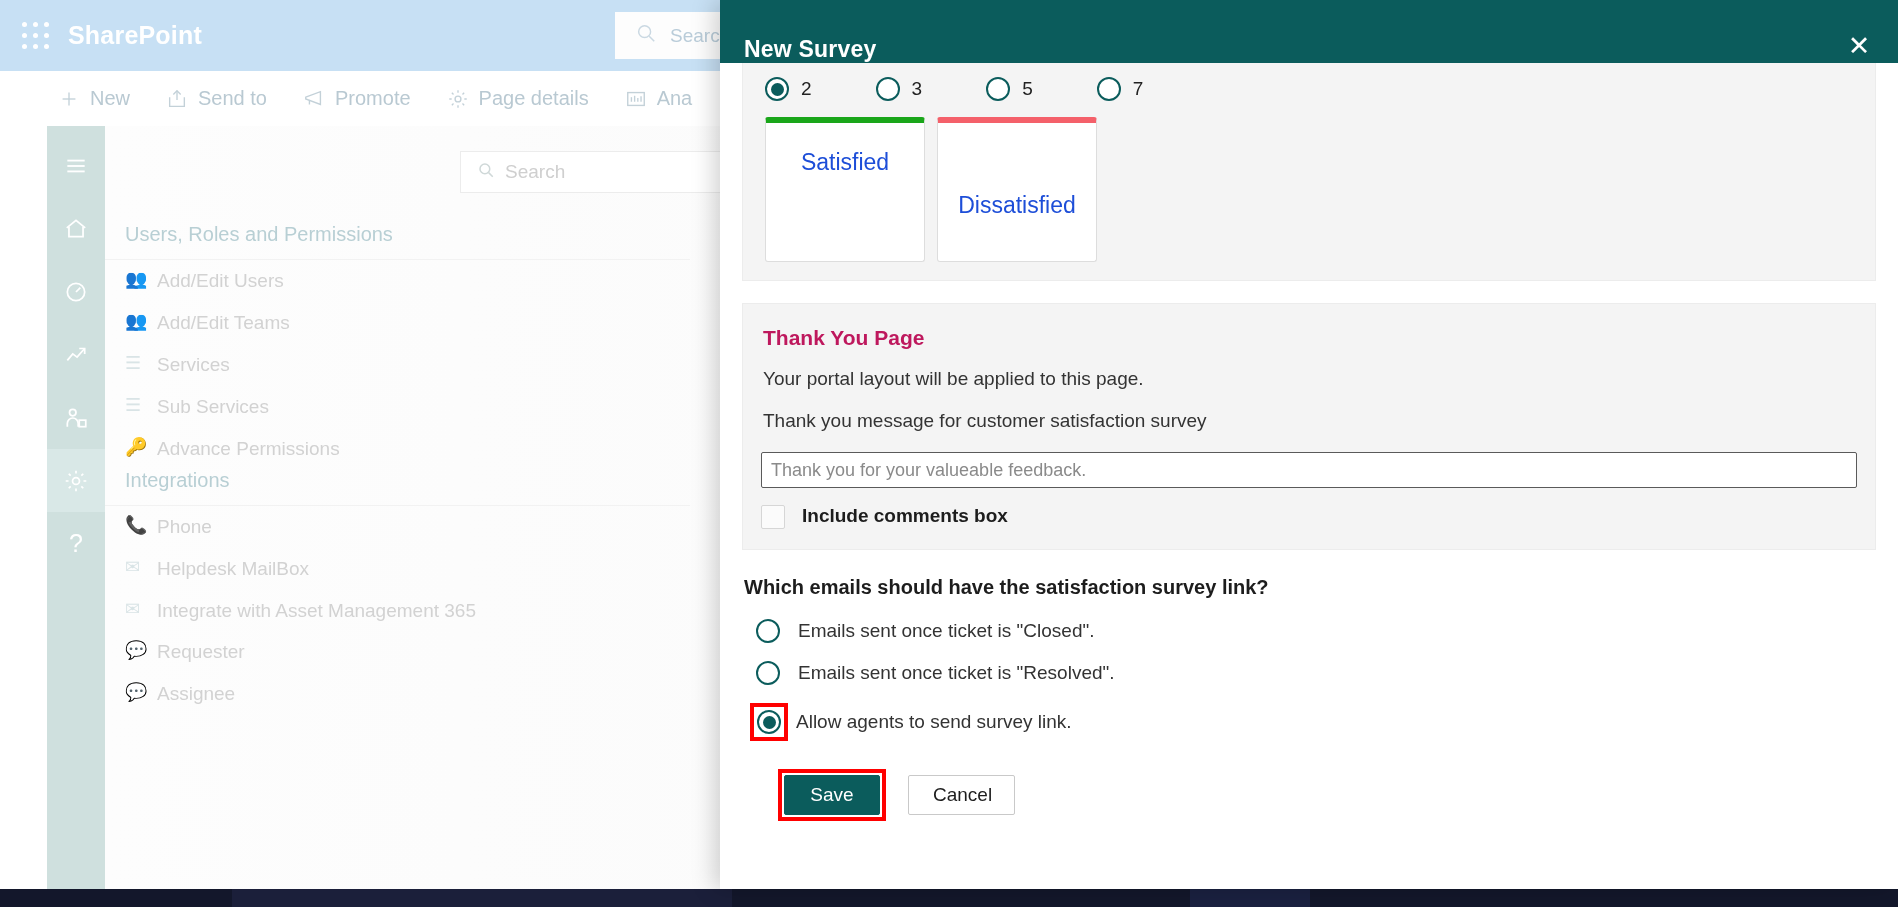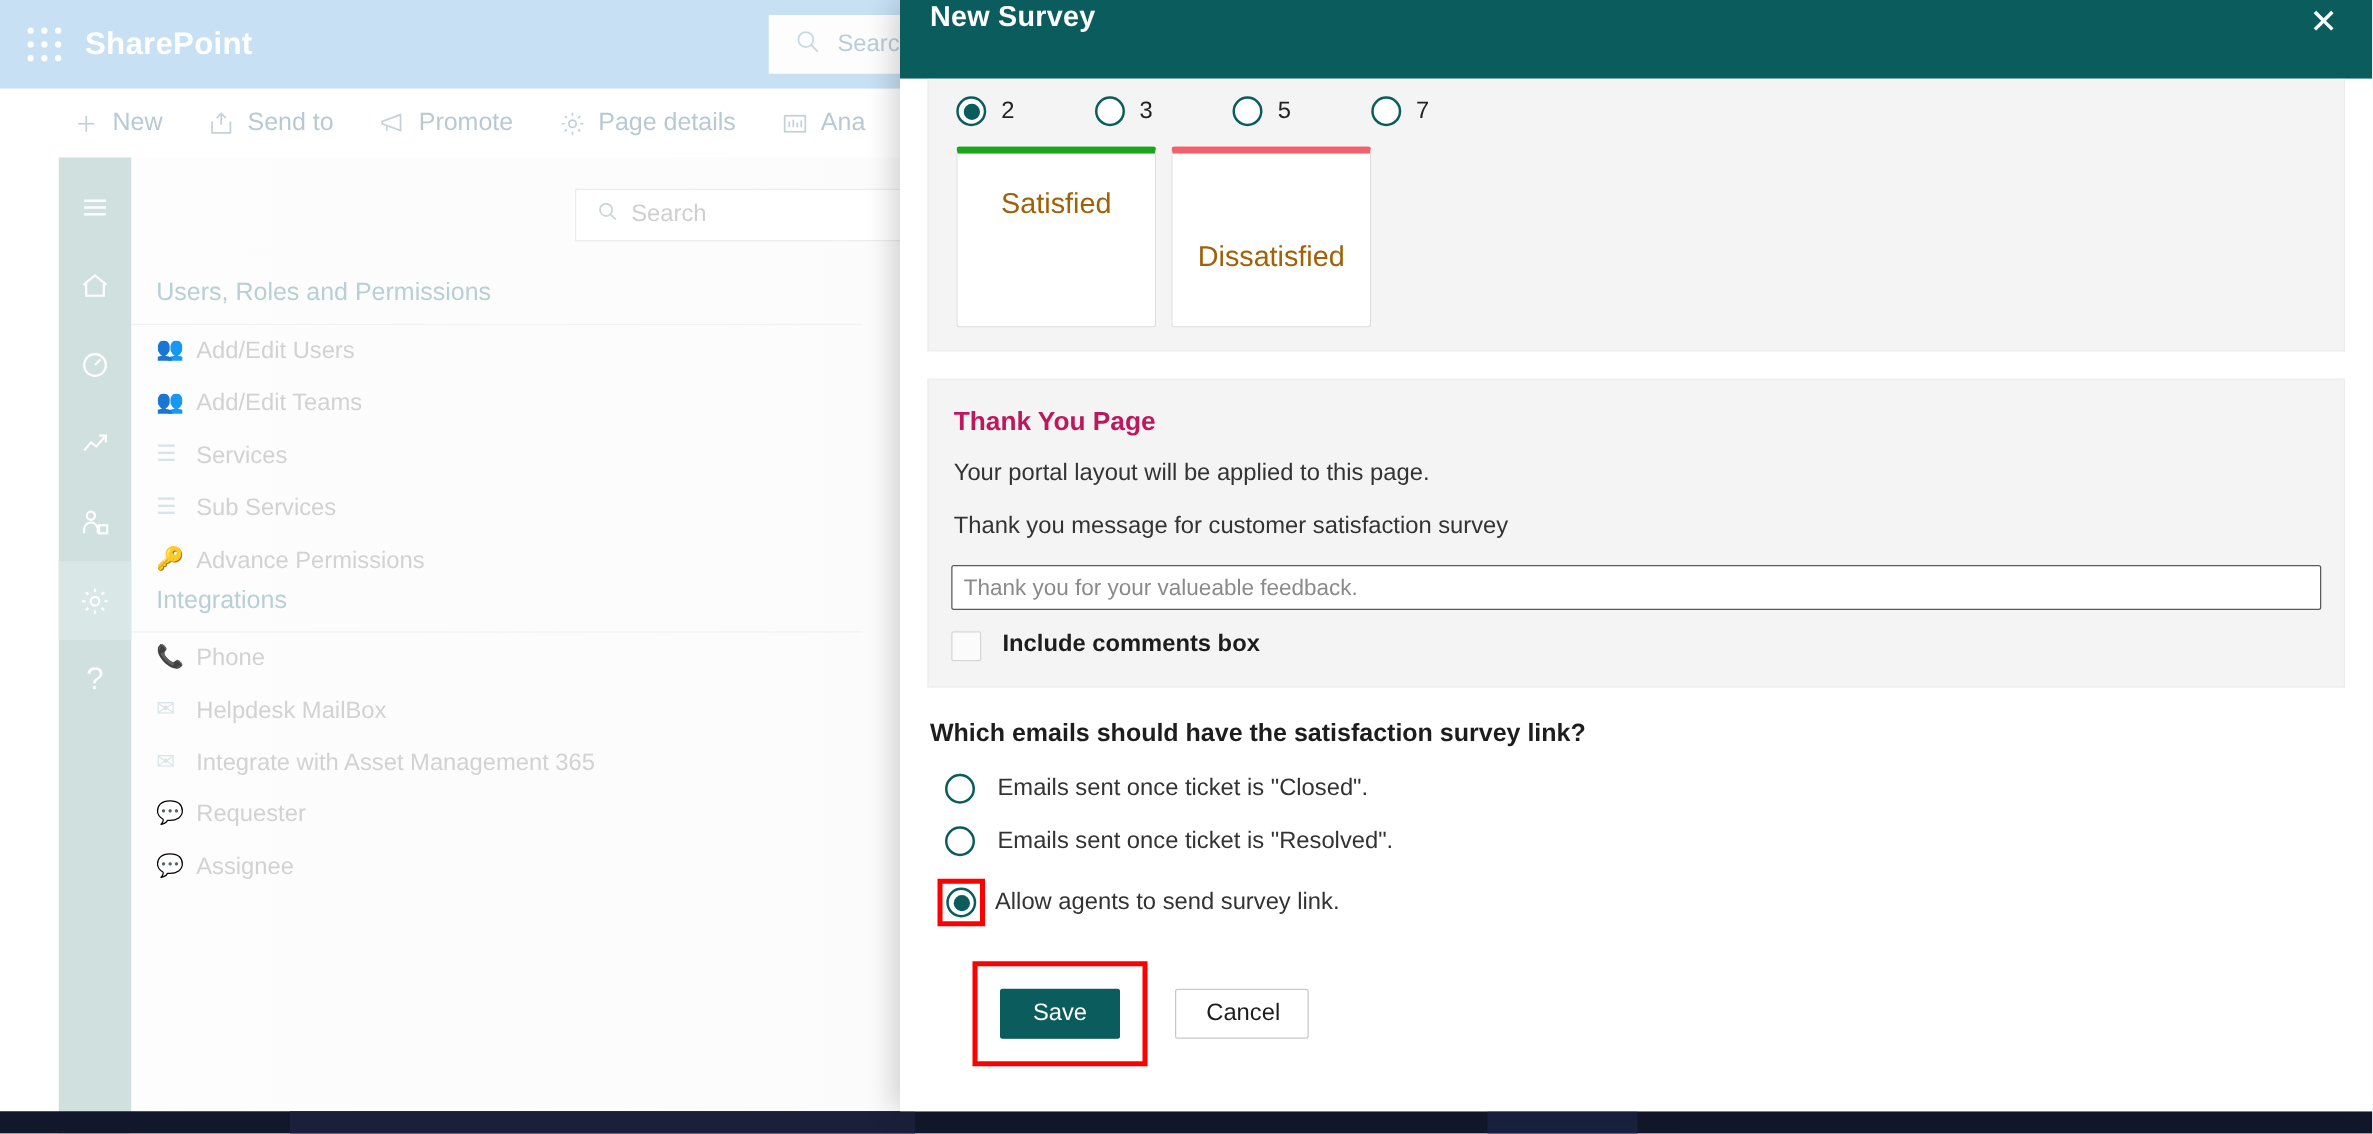--- a/index.html
+++ b/index.html
@@ -95,21 +95,21 @@
 
   
   #modal {
     position:absolute; left: 720px; top: 0; width: 1178px; height: 889px;
     background:#ffffff;
     box-shadow: -6px 0 22px rgba(0,0,0,.18);
     display:flex; flex-direction:column;
     overflow:hidden;
   }
   .m-header {
-    height: 63px; background:#0b5c5c; display:flex; align-items:flex-start;
+    height: 63px; background:#0b5c5c; display:flex; align-items:flex-end;
     padding: 0 22px 0 24px; box-sizing:border-box; flex:0 0 auto;
     justify-content: space-between;
   }
   .m-title { color:#fff; font-size:23px; font-weight:700; letter-spacing:.2px; }
   .m-close {
     color:#fff; font-size:27px; line-height:1; width:34px; height:34px;
     display:flex; align-items:center; justify-content:center; cursor:pointer;
     font-weight:300;
   }
   .m-body { flex:1 1 auto; padding: 0 0 0 0; overflow:hidden; background:#fff; }
@@ -135,21 +135,21 @@
   .radio.checked::after {
     content:""; width:13px; height:13px; border-radius:50%; background:#0b5c5c; display:block;
   }
 
   
   .cards { display:flex; gap: 12px; padding-left: 4px; }
   .card {
     width: 160px; height: 145px; background:#fff; border:1px solid #dddddd;
     border-top-width: 6px; border-top-style:solid;
     box-sizing:border-box; display:flex; justify-content:center; padding-top: 26px;
-    font-size: 23px; color:#a16207;
+    font-size: 23px; color:#1d4ed8;
     border-radius: 3px;
   }
   .card.good { border-top-color:#1aa61a; }
   .card.bad  { border-top-color:#f4606a;align-items:center; }
 
   .p-title { font-size:21px; font-weight:700; color:#be185d; margin: 0 0 18px 2px; }
   .p-line  { font-size:19px; color:#333; margin: 0 0 20px 2px; }
 
   .ty-input {
     width: 100%; height: 36px; box-sizing:border-box;
@@ -175,21 +175,21 @@
   .hl-wrap { display:inline-flex; padding:3px; box-sizing:border-box; border:4px solid #ff0000; background:#fff; }
 
   .btn-row { display:flex; align-items:center; gap: 22px; padding: 10px 22px 0 36px; }
   .btn {
     height: 40px; min-width: 96px; padding: 0 22px;
     display:flex; align-items:center; justify-content:center;
     font-size:19px; box-sizing:border-box; cursor:pointer; border-radius:2px;
   }
   .btn-save { background:#0b5c5c; color:#fff; border:1px solid #0b5c5c; }
   .btn-cancel { background:#fff; color:#1d1d1d; border:1px solid #c9c9c9;padding-left:24px; }
-  .btn-outline-red { border:4px solid #ff0000; padding:18px; display:inline-flex; box-sizing:border-box; }
+  .btn-outline-red { border:4px solid #ff0000; padding:2px; display:inline-flex; box-sizing:border-box; }
 </style>
 </head>
 <body>
 
 <div id="root">
 
   <div id="bg">
 
     <div class="sp-topbar">
       <div class="waffle">

